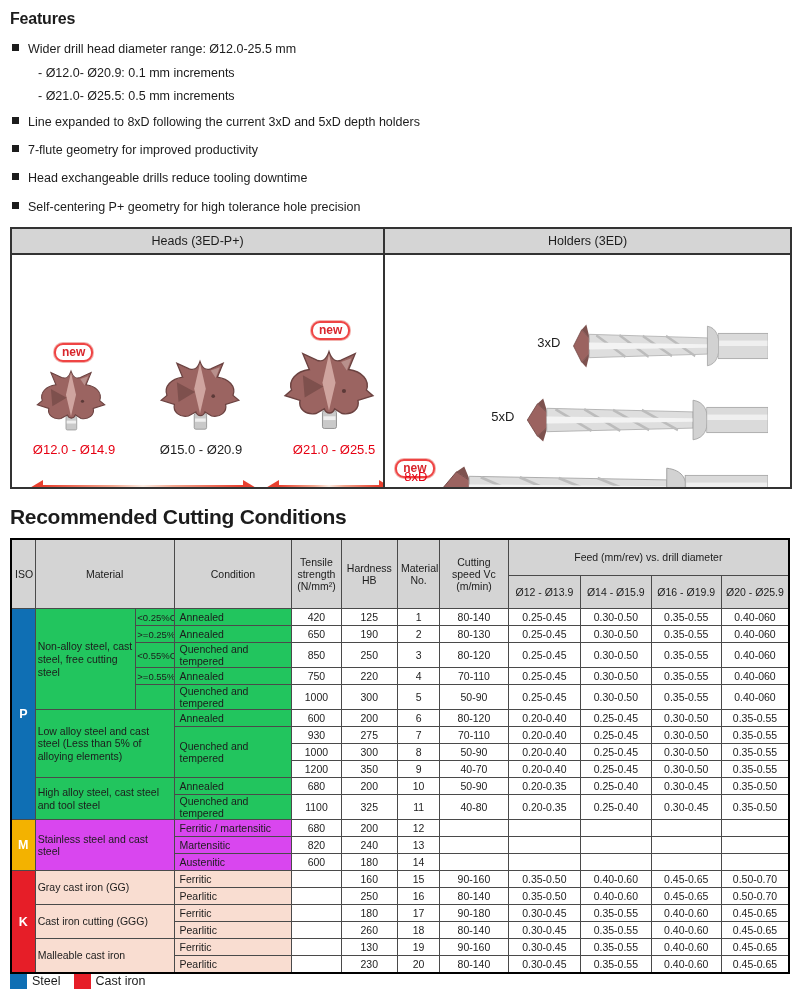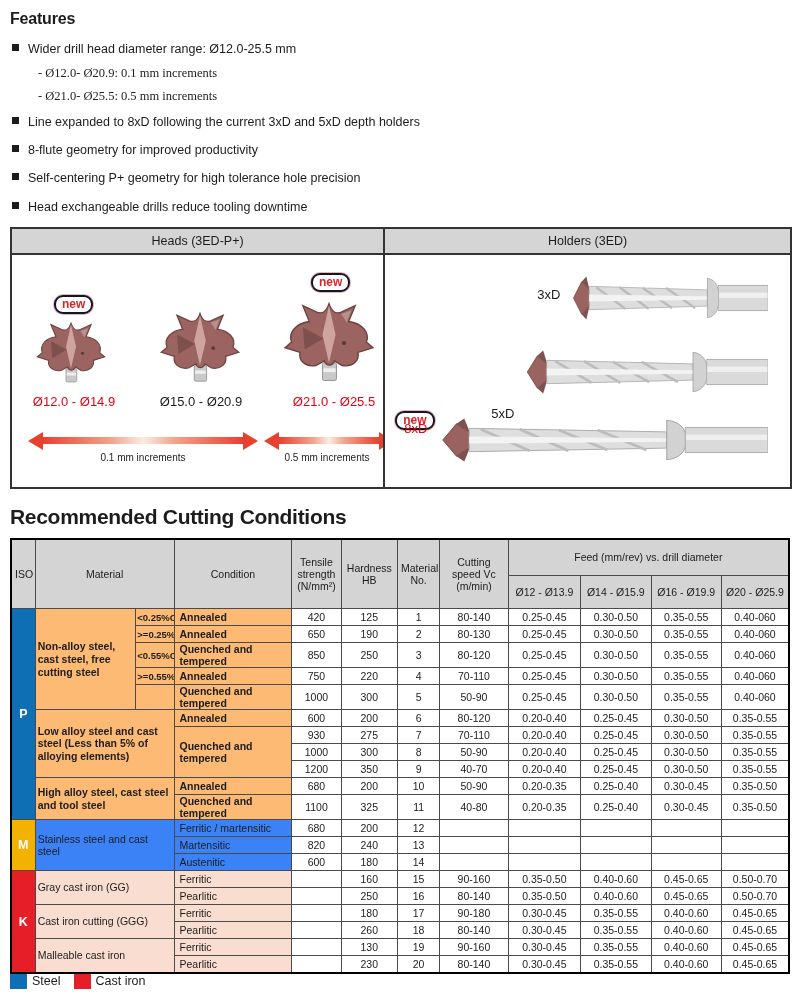--- a/index.html
+++ b/index.html
@@ -9,35 +9,35 @@
     background:#ffffff; color:#1c1c1c;
     font-family:"Liberation Sans", sans-serif;
     position:relative; overflow:hidden;
   }
   .page { padding:8px 10px 0; }
 
   
   .features-title { font-size:16px; font-weight:bold; margin:2px 0 13px; letter-spacing:-0.2px; }
   .feat-item { display:flex; align-items:flex-start; font-size:12.5px; margin:0 0 12px; line-height:1.3; }
   .feat-bullet { width:7px; height:7px; background:#1c1c1c; flex:none; margin:3px 9px 0 2px; }
-  .feat-sub { font-size:12.5px; margin:-4px 0 10px 28px; line-height:1.3;font-family:Liberation Serif, serif; }
+  .feat-sub { font-size:12.5px; margin:-4px 0 10px 28px; line-height:1.3; }
 
   
   .diagram { display:flex; width:782px; border:2px solid #333; margin:6px 0 0; height:262px; }
-  .panel { display:flex; flex-direction:column; }
+  .panel { display:flex; flex-direction:column;gap:48px; }
   .panel-left { width:399px; border-right:2px solid #333; }
   .panel-right { width:433px; }
   .panel-hd { height:26px; background:#d5d5d5; border-bottom:2px solid #333;
               font-size:12.5px; text-align:center; line-height:25px; flex:none; }
   .panel-body { position:relative; flex:1; overflow:hidden; background:#fff; }
 
   .abs { position:absolute; }
   .new-badge { display:inline-block; background:#fff; color:#d8262c; font-weight:bold;
                font-size:12px; line-height:14px; padding:0 6px 1px;
-               border:2px solid #0f172a; border-radius:9px;
+               border:2px solid #ef4444; border-radius:9px;
                box-shadow:0 0 0 1px #f2b2ae; }
   .dia-label { font-size:13px; text-align:center; width:112px; }
   .dia-red { color:#e60012; }
   .holder-label { font-size:13px; }
   .holder-label.red { color:#e60012; }
 
   .inc-arrow { display:flex; align-items:center; height:18px; }
   .inc-arrow .tri-l { width:0; height:0; border-top:9px solid transparent; border-bottom:9px solid transparent; border-right:15px solid #e8402f; }
   .inc-arrow .tri-r { width:0; height:0; border-top:9px solid transparent; border-bottom:9px solid transparent; border-left:15px solid #e8402f; }
   .inc-arrow .bar { flex:1; height:7px;
@@ -49,22 +49,22 @@
   table.rcc { border-collapse:collapse; table-layout:fixed; width:780px; font-size:10.5px; border:2px solid #000; }
   .rcc th, .rcc td { border:1px solid #4a4a4a; padding:0 3px; overflow:hidden; }
   .rcc thead tr.h1 { height:37px; }
   .rcc thead tr.h2 { height:33px; }
   .rcc tbody tr { height:17px; }
   .rcc th { background:#d4d4d4; font-weight:normal; text-align:center; line-height:1.15; }
   .rcc td.data { text-align:center; background:#fff; }
   .rcc td.iso-p { background:#0f6fb4; color:#fff; font-weight:bold; text-align:center; font-size:12.5px; }
   .rcc td.iso-m { background:#f3b200; color:#fff; font-weight:bold; text-align:center; font-size:12.5px; }
   .rcc td.iso-k { background:#e61e28; color:#fff; font-weight:bold; text-align:center; font-size:12.5px; }
-  .rcc .bg-p { background:#fdba74;font-weight:bold; }
-  .rcc .bg-m { background:#3b82f6; }
+  .rcc .bg-p { background:#22c55e; }
+  .rcc .bg-m { background:#d946ef; }
   .rcc .bg-k { background:#f9ddd1; }
   .rcc td.mat { text-align:left; padding:1px 2px; line-height:1.2; }
   .rcc td.sub { text-align:left; padding:0 1px; font-size:9.5px; }
   .rcc td.cond { text-align:left; padding:0 5px; }
 
   .legend { display:flex; align-items:flex-start; }
   .legend-item { display:flex; align-items:center; margin-right:13px; }
   .legend-sw { width:17px; height:15px; margin-right:5px; }
   .legend-lbl { font-size:12.5px; }
 </style>
@@ -106,29 +106,29 @@
           <span>Wider drill head diameter range: Ø12.0-25.5 mm</span>
         </div>
         <div class="feat-sub">- Ø12.0- Ø20.9: 0.1 mm increments</div>
         <div class="feat-sub">- Ø21.0- Ø25.5: 0.5 mm increments</div>
         <div class="feat-item">
           <span class="feat-bullet"></span>
           <span>Line expanded to 8xD following the current 3xD and 5xD depth holders</span>
         </div>
         <div class="feat-item">
           <span class="feat-bullet"></span>
-          <span>8-flute geometry for improved productivity</span>
+          <span>7-flute geometry for improved productivity</span>
+        </div>
+        <div class="feat-item">
+          <span class="feat-bullet"></span>
+          <span>Head exchangeable drills reduce tooling downtime</span>
         </div>
         <div class="feat-item">
           <span class="feat-bullet"></span>
           <span>Self-centering P+ geometry for high tolerance hole precision</span>
-        </div>
-        <div class="feat-item">
-          <span class="feat-bullet"></span>
-          <span>Head exchangeable drills reduce tooling downtime</span>
         </div>
       </div>
   </div>
 
   <div class="diagram">
 
     <div class="panel panel-left">
       <div class="panel-hd">Heads (3ED-P+)</div>
       <div class="panel-body">
         <span class="abs new-badge" style="left:42px; top:40px;">new</span>
@@ -165,21 +165,21 @@
     </div>
 
     <div class="panel panel-right">
       <div class="panel-hd">Holders (3ED)</div>
       <div class="panel-body">
         <span class="abs holder-label" style="left:152px; top:32px;">3xD</span>
         <svg class="abs" style="left:185px; top:16px;" width="198" height="54" viewBox="0 0 340 60" preserveAspectRatio="none">
             <use href="#drillholder"></use>
           </svg>
 
-        <span class="abs holder-label" style="left:106px; top:106px;margin-top:45px;">5xD</span>
+        <span class="abs holder-label" style="left:106px; top:106px;">5xD</span>
         <svg class="abs" style="left:138px; top:90px;" width="245" height="54" viewBox="0 0 340 60" preserveAspectRatio="none">
             <use href="#drillholder"></use>
           </svg>
 
         <span class="abs new-badge" style="left:10px; top:156px;">new</span>
         <span class="abs holder-label red" style="left:19px; top:166px;">8xD</span>
         <svg class="abs" style="left:52px; top:158px;" width="331" height="54" viewBox="0 0 340 60" preserveAspectRatio="none">
             <use href="#drillholder"></use>
           </svg>
       </div>

